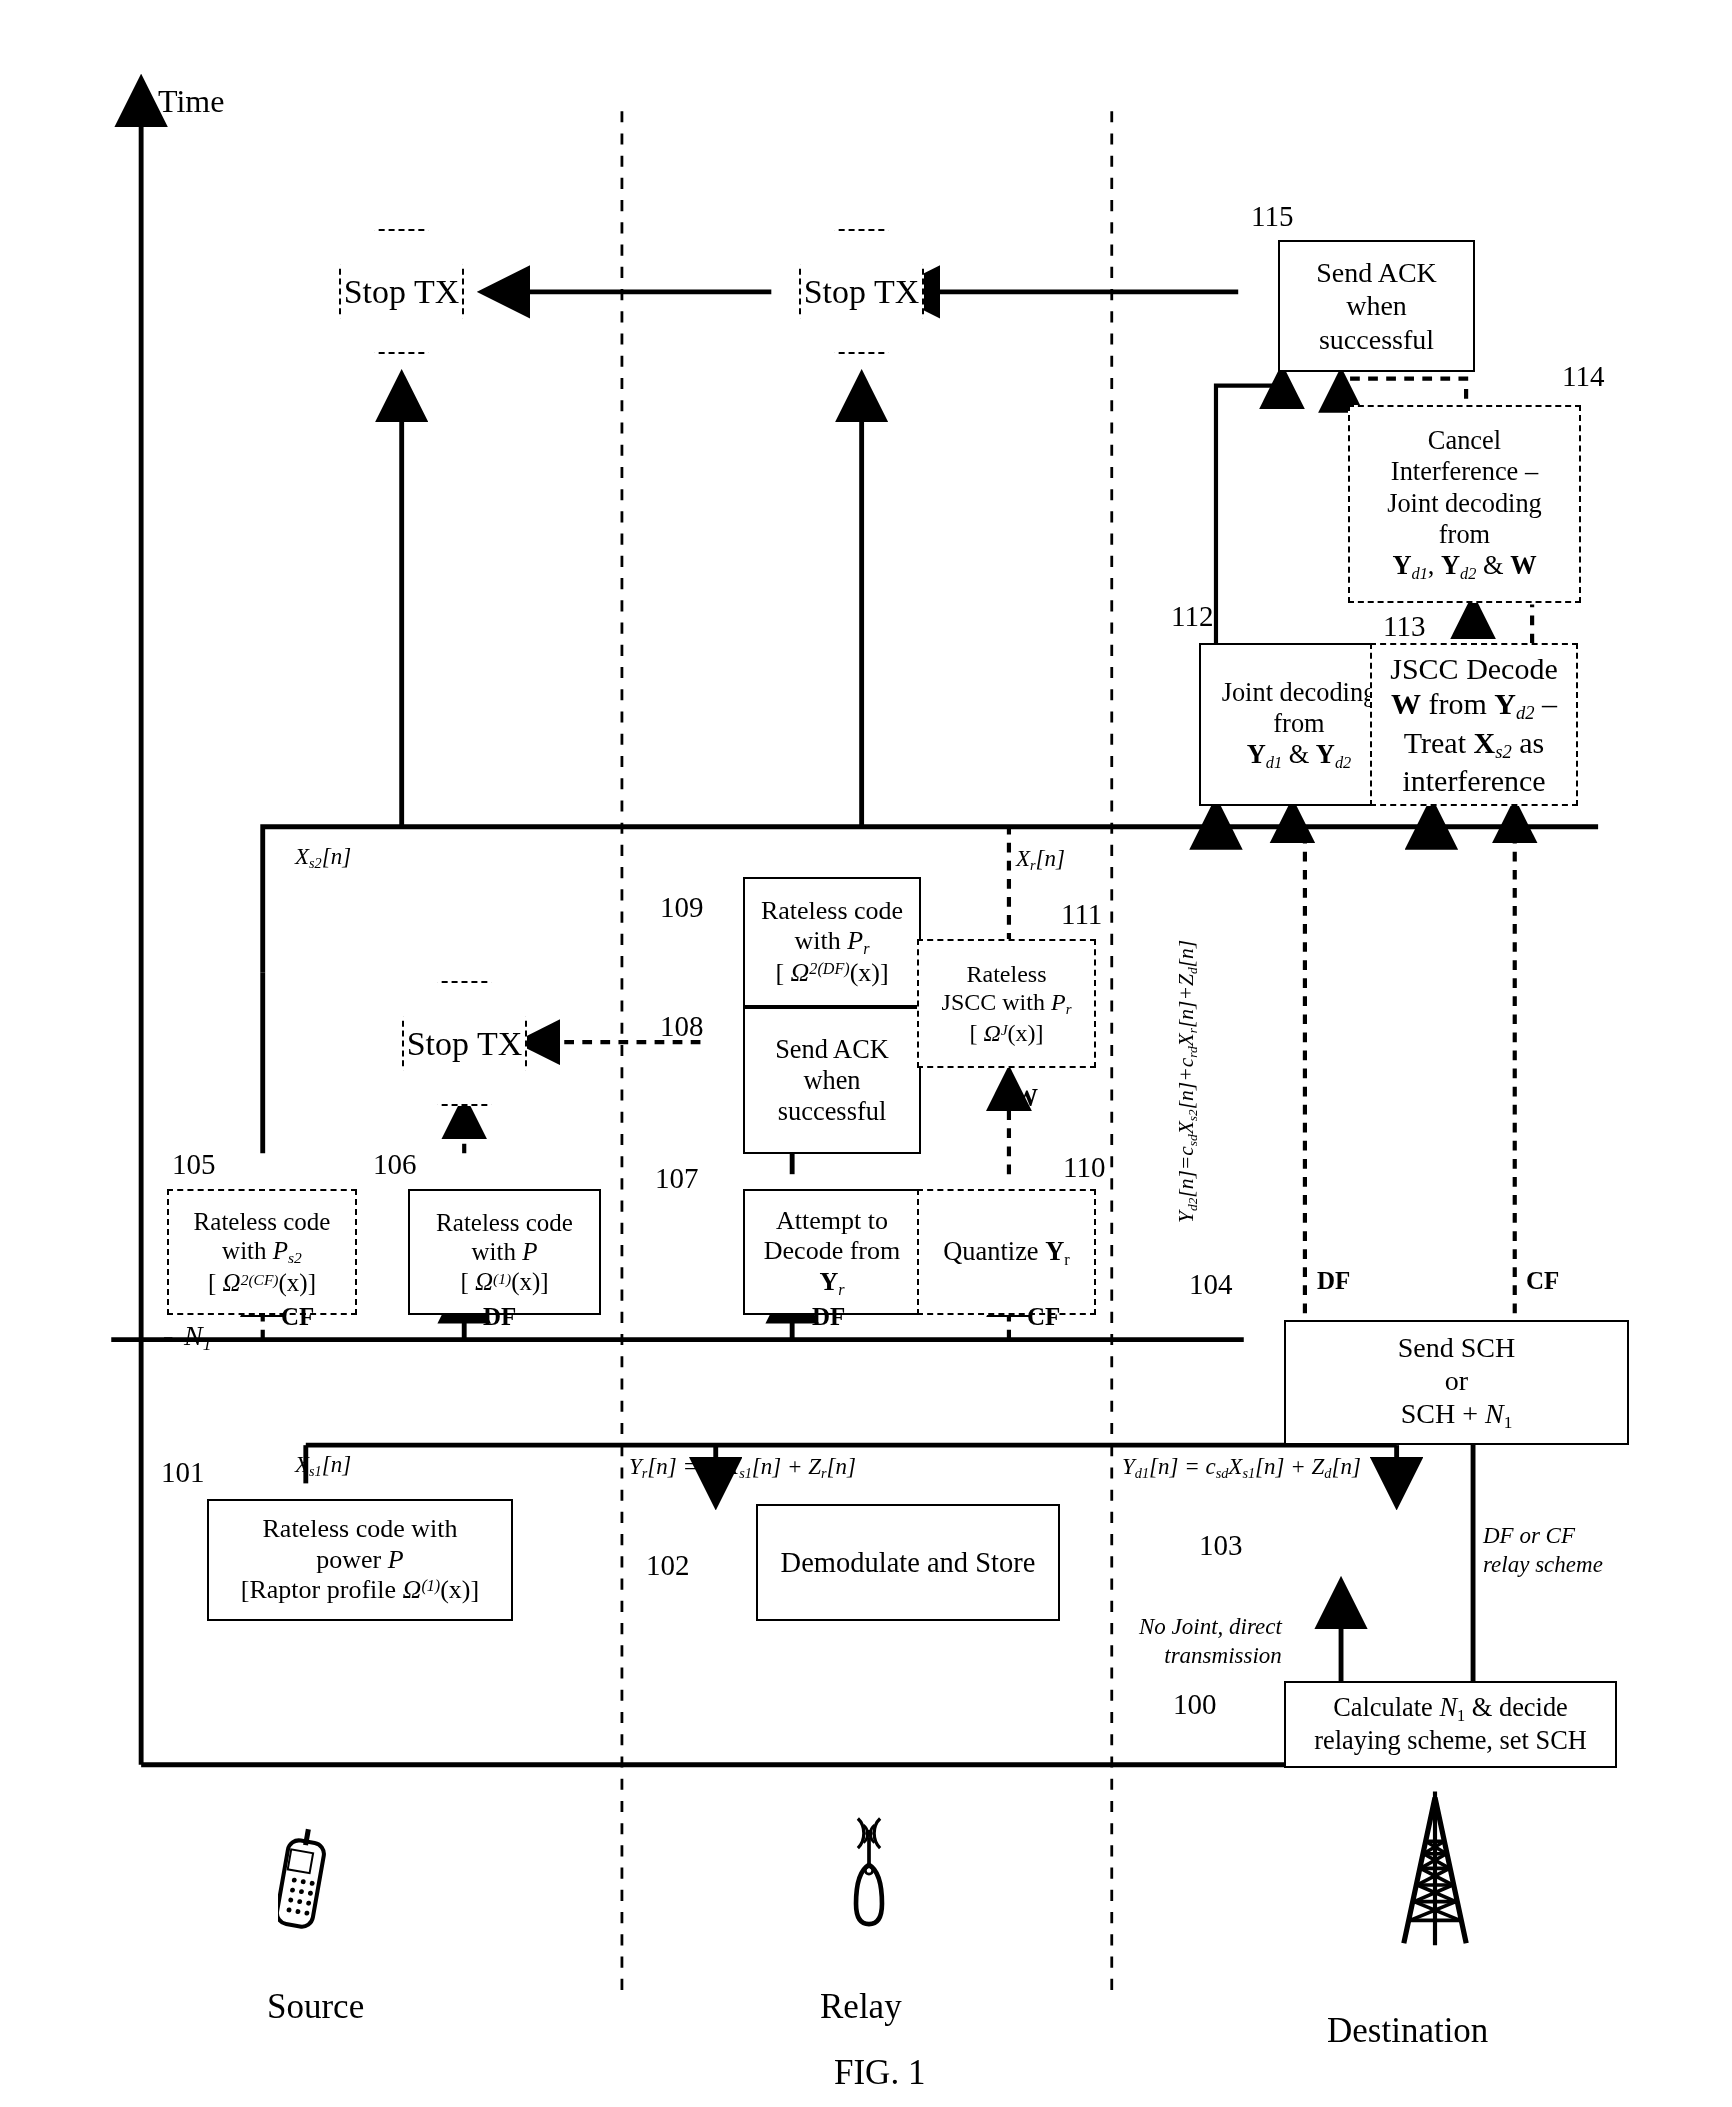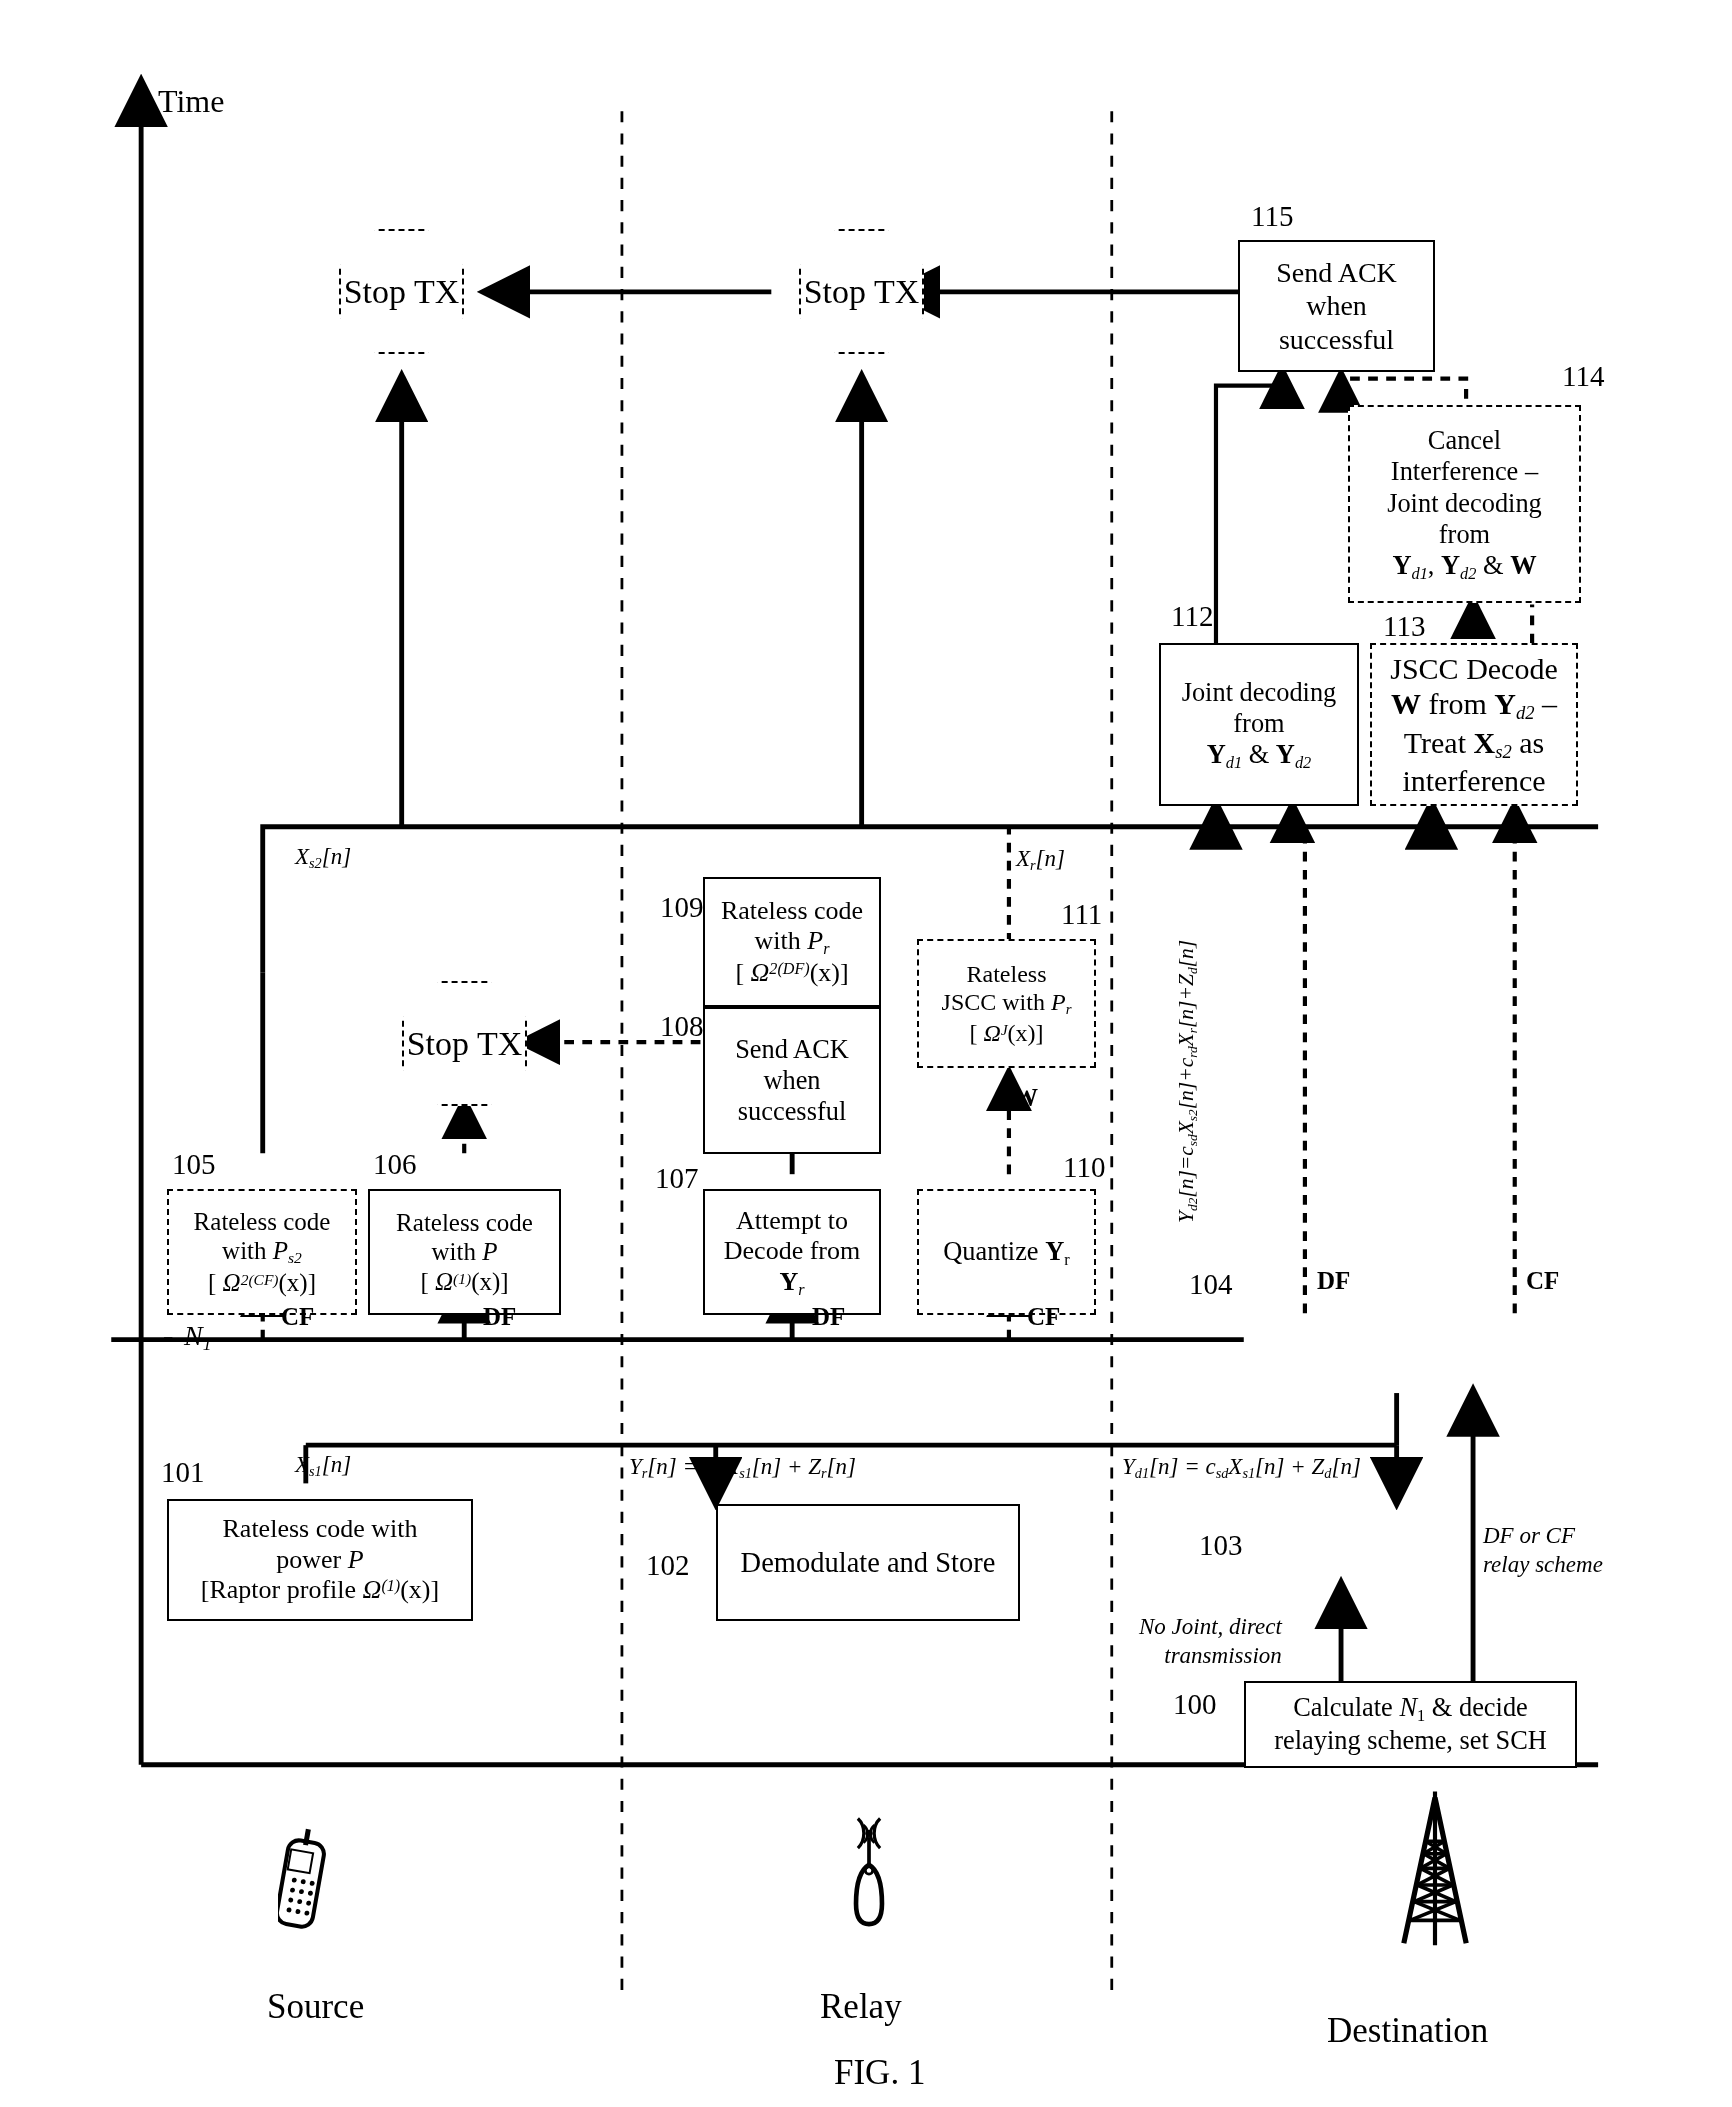--- a/index.html
+++ b/index.html
@@ -1,21 +1,21 @@
 <!DOCTYPE html>
 <html style="font-size:11px"><head>
 <meta charset="utf-8">
 <style>
   html,body{margin:0;padding:0;background:#fff;}
   body{width:1733px;height:2108px;position:relative;font-family:"Liberation Serif","DejaVu Serif",serif;color:#000;}
   #stage{position:absolute;left:0;top:0;width:1733px;height:2108px;overflow:hidden;}
   svg#wires{position:absolute;left:0;top:0;width:1733px;height:2108px;pointer-events:none;}
 
   .box{position:absolute;box-sizing:border-box;background:#fff;display:flex;align-items:center;justify-content:center;text-align:center;line-height:1.18;z-index:5;}
-  .solid{border:2.8px solid #000;}
+  .solid{border:2.8px solid #000;margin-left:40px;}
   .dash{border:2.8px dashed #000;}
   .lbl{position:absolute;font-size:28px;z-index:6;white-space:nowrap;}
   .num{position:absolute;font-size:29px;z-index:6;}
   .txt{position:absolute;font-size:23px;font-style:italic;z-index:6;white-space:nowrap;}
   .tag{position:absolute;font-size:25px;font-weight:bold;z-index:6;text-align:center;}
   sub{font-size:.62em;vertical-align:-0.28em;}
   sup{font-size:.62em;vertical-align:0.42em;}
   i{font-style:italic;}
   b{font-weight:bold;}
 
@@ -248,20 +248,27 @@
       <div><b>Y</b><i><sub>r</sub></i></div>
     </div>
   </div>
 
   <div class="num" style="left:1063px;top:1151px;">110</div>
   <div class="box dash" style="left:917px;top:1189px;width:179px;height:126px;">
     <div style="font-size:26.4px;">Quantize <b>Y</b><sub style="font-style:normal">r</sub></div>
   </div>
 
   <div class="num" style="left:1189px;top:1268px;">104</div>
+  <div class="box solid" style="left:1244px;top:1320px;width:345px;height:125px;">
+    <div style="font-size:28px;">
+      <div>Send SCH</div>
+      <div>or</div>
+      <div>SCH + <i>N</i><sub style="font-style:normal">1</sub></div>
+    </div>
+  </div>
 
   <div class="num" style="left:161px;top:1456px;">101</div>
   <div class="box solid" style="left:167px;top:1499px;width:306px;height:122px;">
     <div style="font-size:26px;">
       <div>Rateless code with</div>
       <div>power <i>P</i></div>
       <div>[Raptor profile <i>Ω<sup>(1)</sup></i>(x)]</div>
     </div>
   </div>
 

